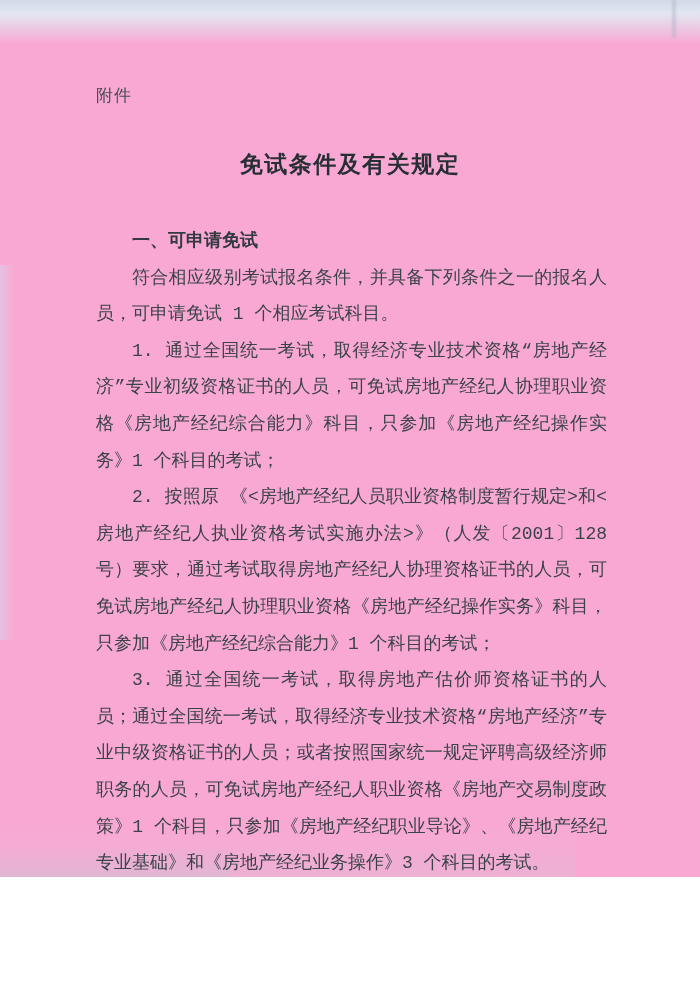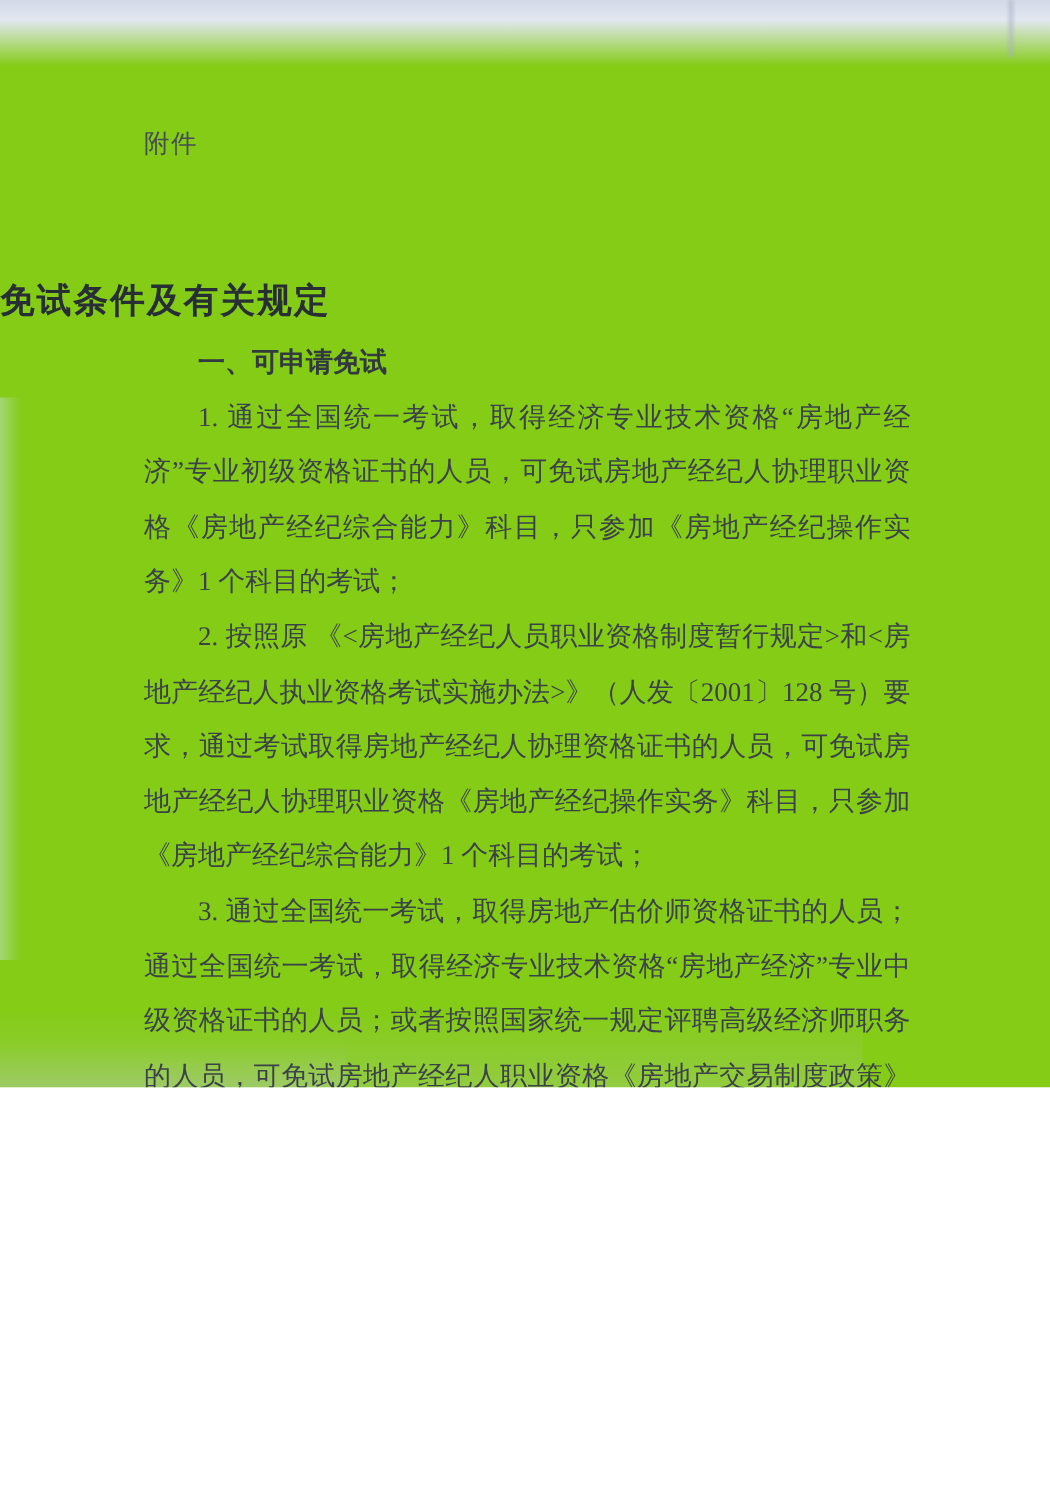--- a/index.html
+++ b/index.html
@@ -3,24 +3,24 @@
 <meta charset="utf-8">
 <style>
   html, body {
     margin: 0;
     padding: 0;
     background: #ffffff;
   }
   .page {
     position: relative;
     width: 700px;
-    height: 725px;
-    background: #84cc16;
+    height: 877px;
+    background: #f9a8d4;
     overflow: hidden;
-    font-family: Liberation Serif, serif;
+    font-family: Liberation Mono, monospace;
   }
   
   .scan-top-band {
     position: absolute;
     top: 0; left: 0;
     width: 100%; height: 44px;
     background: linear-gradient(180deg, #d2d9e7 0%, #e2e7f1 30%, rgba(253,253,254,0) 100%);
     pointer-events: none;
   }
   .scan-line-topright {
@@ -59,25 +59,25 @@
     top: 84px;
     font-size: 17px;
     color: #454d53;
     letter-spacing: 1px;
   }
   .doc-title {
     position: absolute;
     top: 149px;
     left: 0;
     width: 100%;
+    text-align: center;
     font-size: 23px;
     font-weight: bold;
     color: #272f35;
     letter-spacing: 1.5px;
-    margin-top: 36px;
   }
   .content {
     position: absolute;
     left: 96px;
     top: 223px;
     width: 511px;
     font-size: 18px;
     line-height: 36.6px;
     color: #3b4348;
     text-align: justify;
@@ -112,20 +112,21 @@
   <div class="scan-left-strip"></div>
   <div class="scan-bottom-patch"></div>
   <div class="scan-bottom-patch2"></div>
 
   <div class="attachment-label">附件</div>
 
   <div class="doc-title">免试条件及有关规定</div>
 
   <div class="content">
     <div class="section-heading">一、可申请免试</div>
+    <p>符合相应级别考试报名条件，并具备下列条件之一的报名人员，可申请免试 1 个相应考试科目。</p>
     <p>1. 通过全国统一考试，取得经济专业技术资格“房地产经济”专业初级资格证书的人员，可免试房地产经纪人协理职业资格《房地产经纪综合能力》科目，只参加《房地产经纪操作实务》1 个科目的考试；</p>
     <p>2. 按照原 《&lt;房地产经纪人员职业资格制度暂行规定&gt;和&lt;房地产经纪人执业资格考试实施办法&gt;》（人发〔2001〕128 号）要求，通过考试取得房地产经纪人协理资格证书的人员，可免试房地产经纪人协理职业资格《房地产经纪操作实务》科目，只参加《房地产经纪综合能力》1 个科目的考试；</p>
     <p>3. 通过全国统一考试，取得房地产估价师资格证书的人员；通过全国统一考试，取得经济专业技术资格“房地产经济”专业中级资格证书的人员；或者按照国家统一规定评聘高级经济师职务的人员，可免试房地产经纪人职业资格《房地产交易制度政策》1 个科目，只参加《房地产经纪职业导论》、《房地产经纪专业基础》和《房地产经纪业务操作》3 个科目的考试。</p>
   </div>
 
   <div class="page-number">9</div>
 
 </div>
 
 </body></html>

